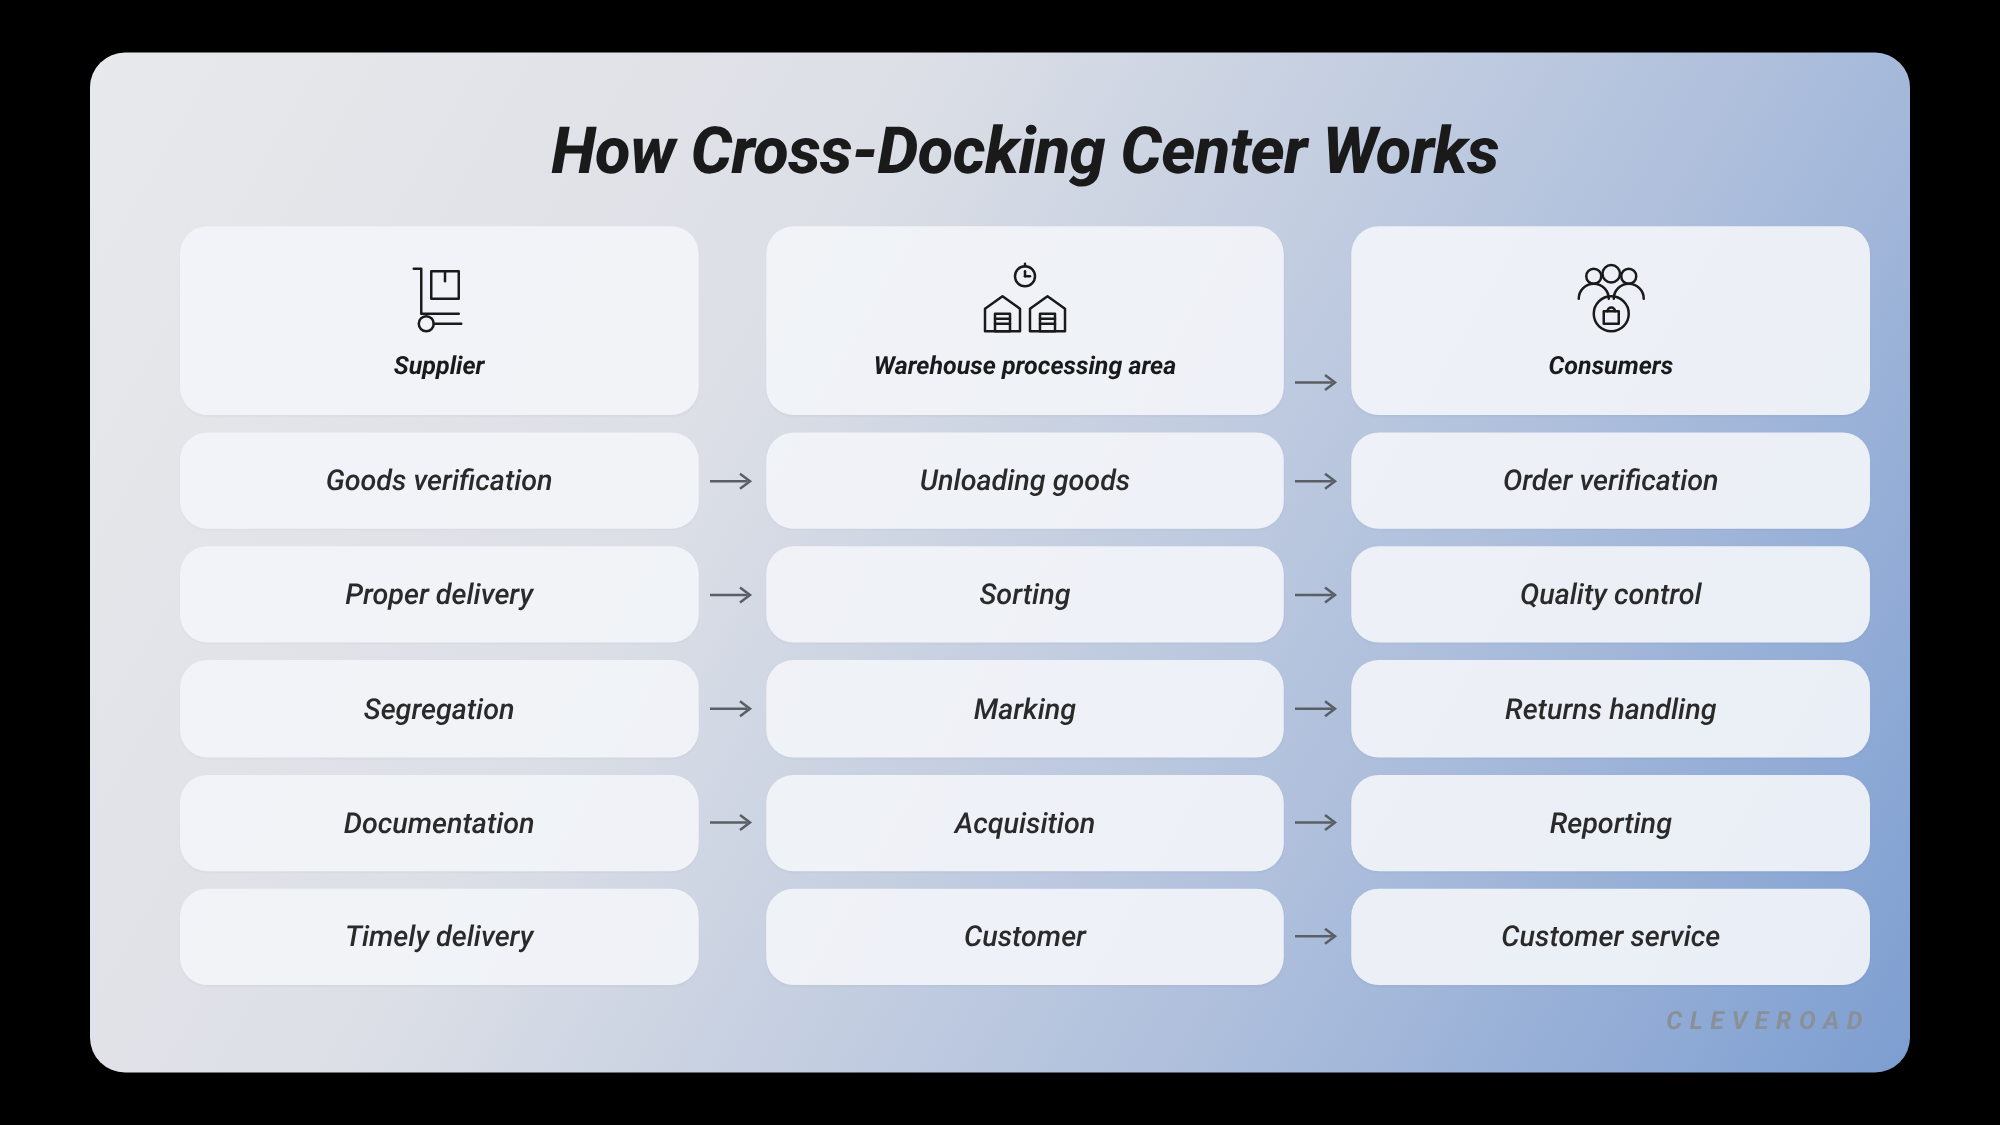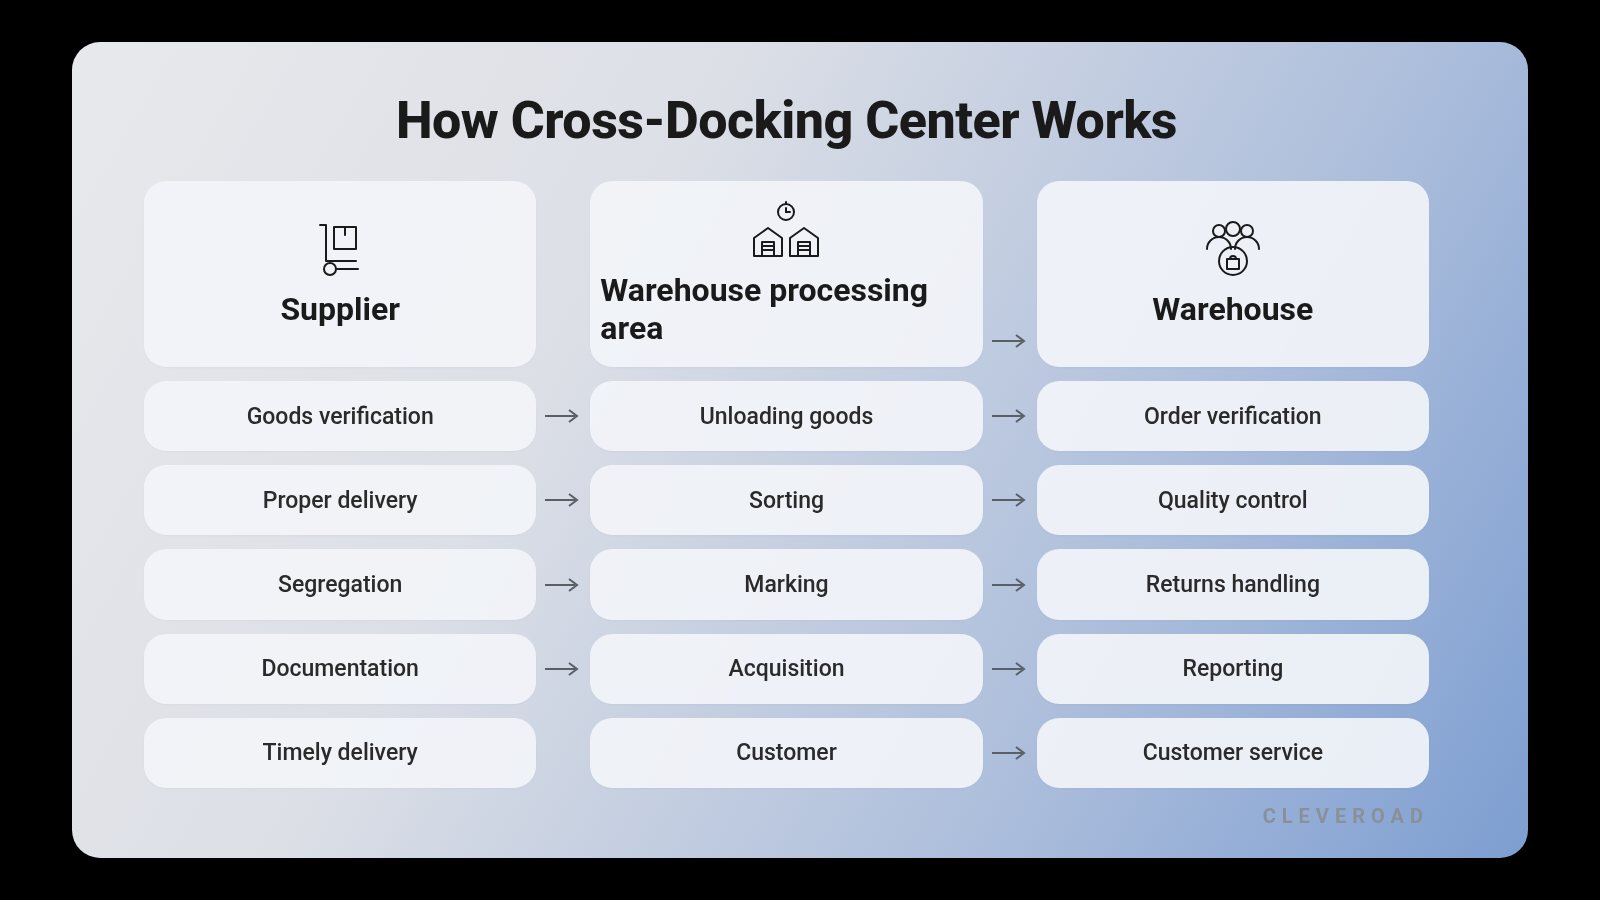--- a/index.html
+++ b/index.html
@@ -10,24 +10,25 @@
     display: flex;
     align-items: center;
     justify-content: center;
   }
   .canvas {
     width: 1456px;
     height: 816px;
     background: linear-gradient(120deg, #e8e9ec 0%, #dcdfe6 35%, #aebfdc 70%, #7d9ed1 100%);
     border-radius: 28px;
     position: relative;
-    padding: 48px 99px 30px 72px;
+    padding: 48px 32px 30px 72px;
     display: flex;
     flex-direction: column;
     overflow: hidden;
+    font-style: italic;
   }
   .title {
     text-align: center;
     font-size: 52px;
     font-weight: 800;
     color: #1a1a1a;
     letter-spacing: -0.5px;
     margin-bottom: 30px;
   }
   .grid {
@@ -54,21 +55,21 @@
     flex-direction: column;
     padding: 18px 10px 18px 10px;
     min-height: 140px;
   }
   .header-card .icon-wrap {
     height: 62px;
     display:flex; align-items:center; justify-content:center;
     margin-bottom: 8px;
   }
   .header-label {
-    font-size: 32px;
+    font-size: 20px;
     font-weight: 700;
     color: #1a1a1a;
   }
   .step-card {
     min-height: 66px;
     font-size: 23px;
     font-weight: 500;
     color: #2a2a2a;
   }
 
@@ -136,21 +137,21 @@
           <circle cx="22" cy="12" r="6"></circle>
           <circle cx="50" cy="12" r="6"></circle>
           <circle cx="36" cy="10" r="7"></circle>
           <path d="M10 30 a12 12 0 0 1 24 0"></path>
           <path d="M38 30 a12 12 0 0 1 24 0"></path>
           <circle cx="36" cy="42" r="14"></circle>
           <path d="M30 40 l0 10 l12 0 l0 -10 z"></path>
           <path d="M33 40 a3 3 0 0 1 6 0"></path>
         </svg>
       </div>
-      <div class="header-label">Warehouse</div>
+      <div class="header-label">Consumers</div>
     </div>
 
     <div class="arrow" style="grid-column:4; grid-row:1; align-items:flex-end; padding-bottom:18px;">
       <svg viewBox="0 0 40 16">
           <line x1="2" y1="8" x2="32" y2="8" stroke="#5a5f66" stroke-width="2"></line>
           <polyline points="26,2 34,8 26,14" stroke="#5a5f66" stroke-width="2" fill="none"></polyline>
         </svg>
     </div>
 
     <div class="card step-card col1" style="grid-row:2">

